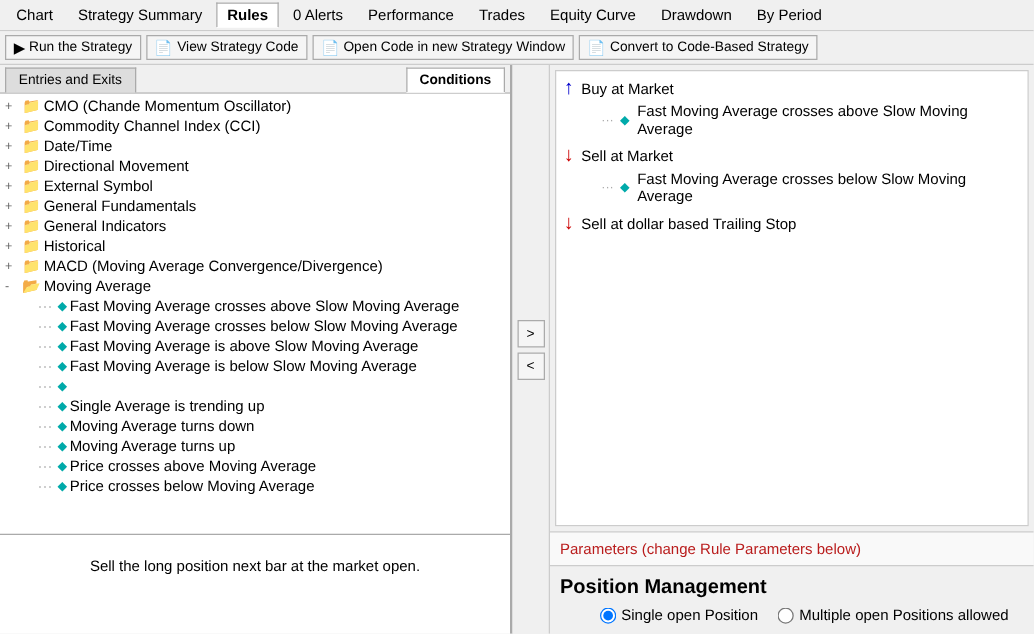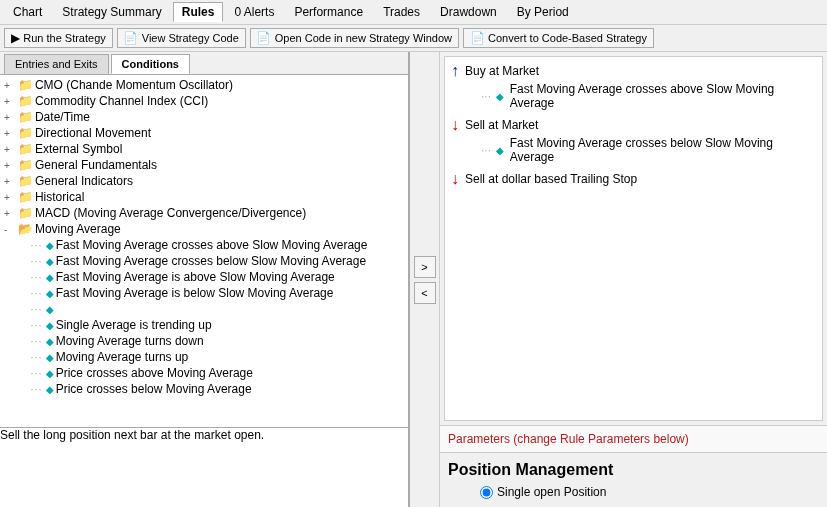--- a/index.html
+++ b/index.html
@@ -56,20 +56,21 @@
       border-right: 2px solid #aaa;
     }
 
     
     .tab-strip {
       display: flex;
       background: #f0f0f0;
       border-bottom: 1px solid #aaa;
       padding: 2px 4px 0 4px;
       gap: 2px;
+      justify-content: space-between;
     }
     .tab {
       padding: 3px 10px;
       border: 1px solid #aaa;
       background: #ddd;
       cursor: pointer;
       font-size: 11px;
       border-bottom: none;
     }
     .tab.active {
@@ -98,23 +99,24 @@
     .folder-icon { color: #daa520; font-size: 12px; }
     .diamond-icon { color: #00aaaa; font-size: 10px; }
     .expand-icon { color: #666; font-size: 10px; width: 12px; }
     .indent-2 { padding-left: 28px; }
 
     
     .description-area {
       height: 80px;
       background: #fff;
       border-top: 1px solid #aaa;
-      padding: 0;
+      padding: 18px;
       overflow-y: auto;
       font-size: 12px;
+      text-align: center;
     }
 
     
     .right-panel {
       flex: 1;
       display: flex;
       flex-direction: column;
     }
 
     
@@ -202,20 +204,21 @@
 </head>
 <body>
 
 <div class="menu-bar">
   <span class="menu-item">Chart</span>
   <span class="menu-item">Strategy Summary</span>
   <span class="menu-item active">Rules</span>
   <span class="menu-item">0 Alerts</span>
   <span class="menu-item">Performance</span>
   <span class="menu-item">Trades</span>
+  <span class="menu-item">Equity Curve</span>
   <span class="menu-item">Drawdown</span>
   <span class="menu-item">By Period</span>
 </div>
 
 <div class="toolbar">
   <button class="toolbar-btn">
     <span class="toolbar-icon">▶</span>
     <span>Run the Strategy</span>
   </button>
   <button class="toolbar-btn">
@@ -404,18 +407,22 @@
       <span>Parameters (change Rule Parameters below)</span>
     </div>
 
     <div class="position-section">
       <div class="position-label">Position Management</div>
       <div class="radio-group">
         <label class="radio-option">
           <input type="radio" name="position" checked="" style="">
           <span>Single open Position</span>
         </label>
+        <label class="radio-option">
+          <input type="radio" name="position" style="">
+          <span>Multiple open Positions allowed</span>
+        </label>
       </div>
     </div>
 
   </div>
 
 </div>
 
 </body></html>

